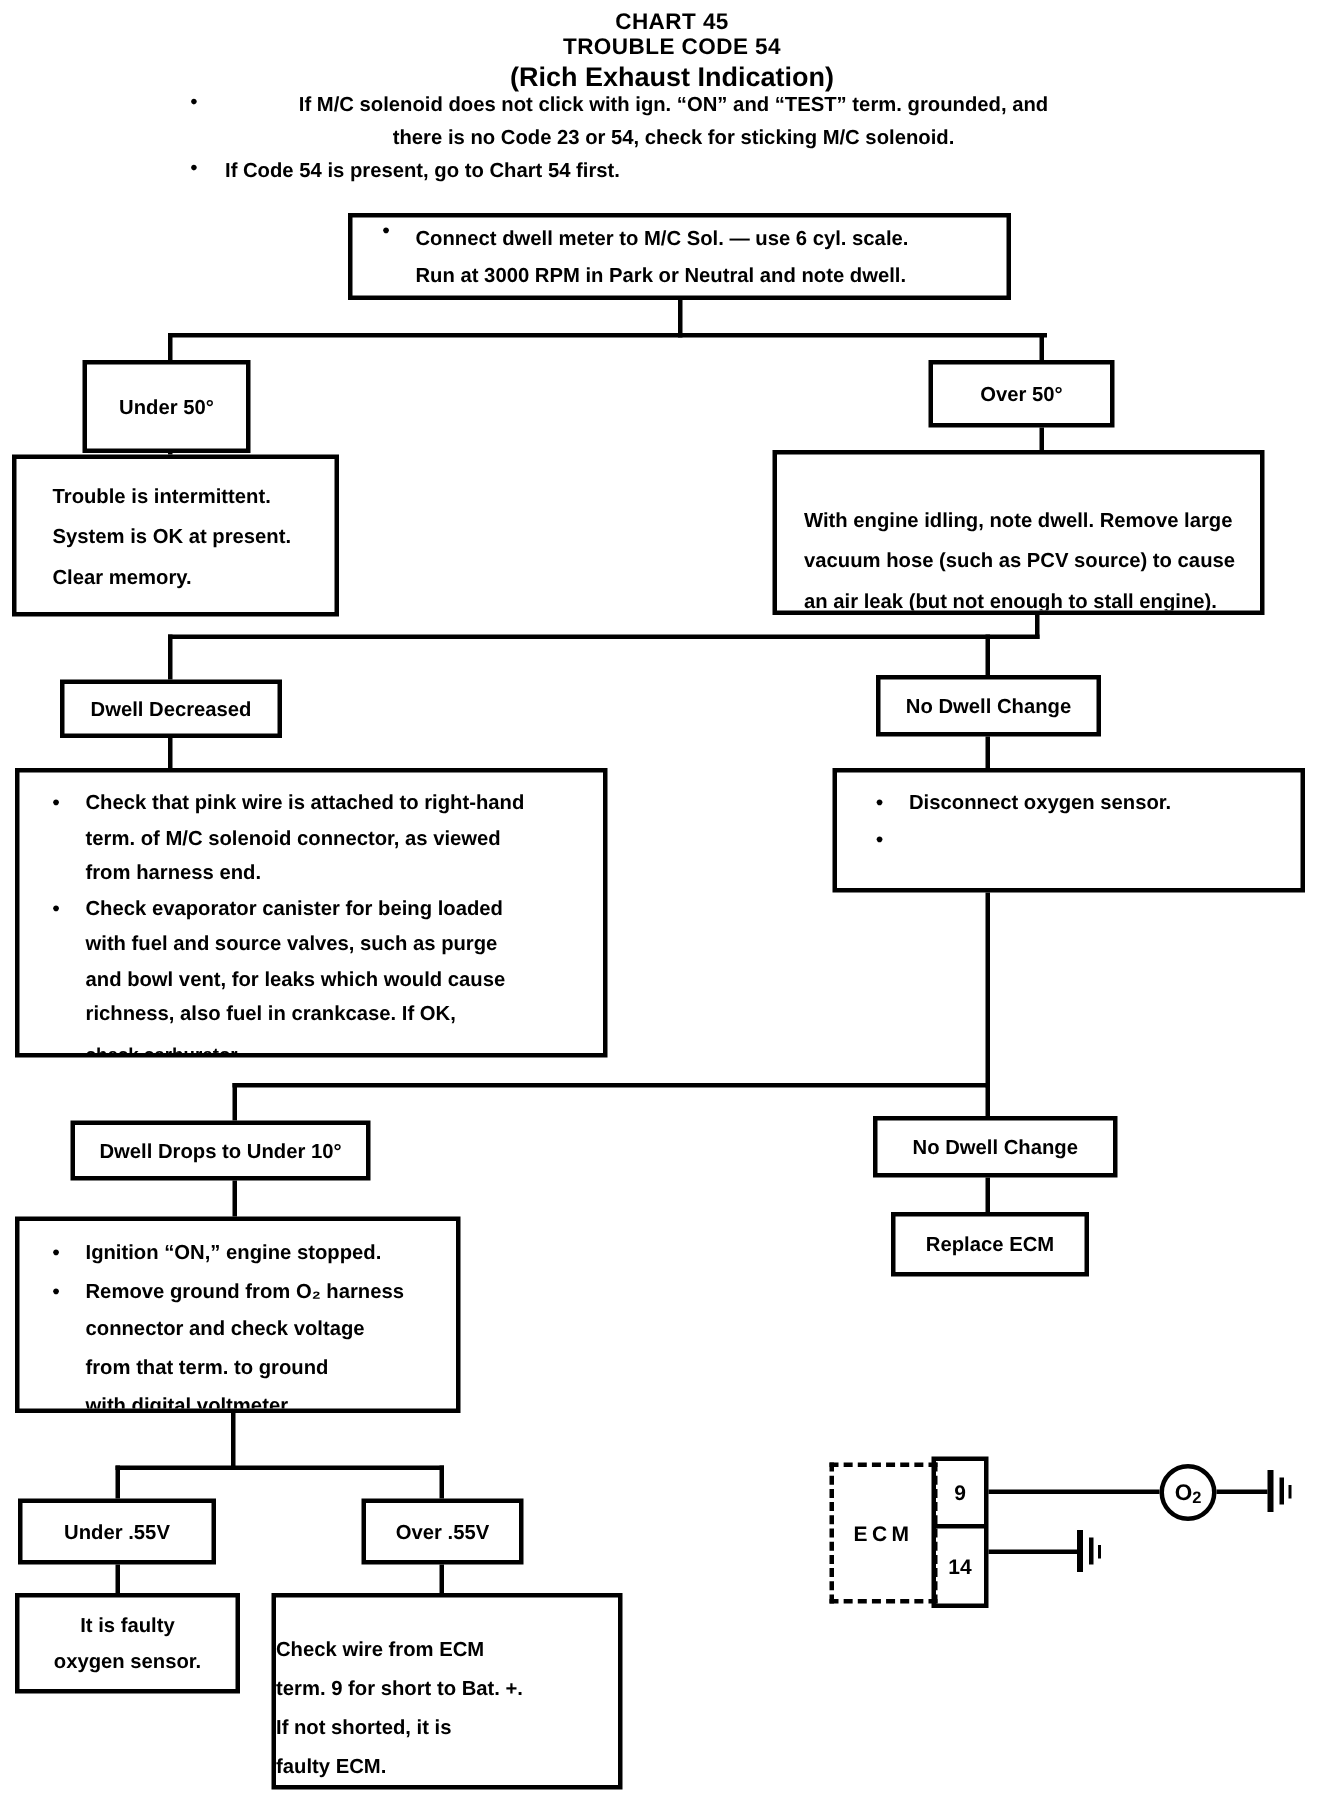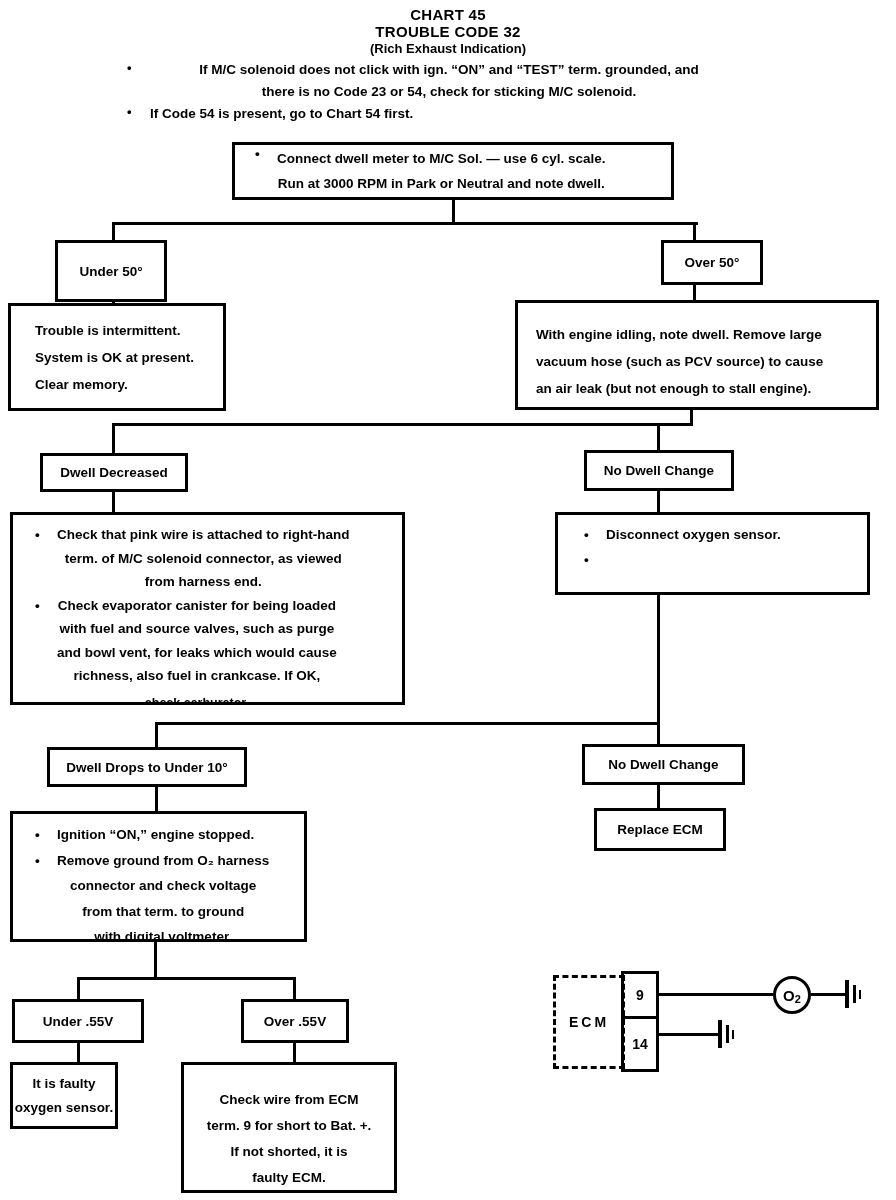--- a/index.html
+++ b/index.html
@@ -4,34 +4,34 @@
 <style>
   html,body{margin:0;padding:0;background:#ffffff;}
   #canvas{
     position:relative;width:896px;height:1200px;background:#ffffff;
     font-family:"Liberation Sans","DejaVu Sans",sans-serif;color:#000;
     font-weight:bold;overflow:hidden;
   }
   .ctr{position:absolute;left:0;width:896px;text-align:center;}
   .t1{top:6px;font-size:15px;letter-spacing:.3px;}
   .t2{top:23px;font-size:15px;letter-spacing:.3px;}
-  .t3{top:41px;font-size:13px;}
+  .t3{top:41px;font-size:18px;}
   .note-bullet{position:absolute;font-size:13px;}
   .note{position:absolute;font-size:13.5px;line-height:22px;white-space:pre-line;}
   .fbox{
     position:absolute;border:3px solid #000;background:#fff;box-sizing:border-box;
     font-size:13.5px;overflow:hidden;
   }
   .label{display:flex;align-items:center;justify-content:center;text-align:center;}
   .para{white-space:pre-line;}
   .vctr{display:flex;align-items:center;}
   .line{position:absolute;background:#000;}
   .bul-row{display:flex;align-items:flex-start;}
   .bul{width:22px;flex:0 0 22px;text-align:left;}
-  .btxt{white-space:pre-line;text-align:center;}
+  .btxt{white-space:pre-line;}
   .tail{display:block;font-size:12.5px;margin-top:4px;}
   
   .ecm-dash{position:absolute;border:3px dashed #000;box-sizing:border-box;
     display:flex;align-items:center;justify-content:center;font-size:14px;letter-spacing:3px;}
   .term{position:absolute;border:3px solid #000;box-sizing:border-box;display:flex;flex-direction:column;}
   .term .cell{flex:1;display:flex;align-items:center;justify-content:center;font-size:14px;}
   .term .cell:first-child{border-bottom:3px solid #000;flex:0 0 42px;}
   .o2c{position:absolute;width:38px;height:38px;border:3px solid #000;border-radius:50%;
     box-sizing:border-box;display:flex;align-items:center;justify-content:center;font-size:15px;}
   .o2c .sub{font-size:11px;margin-top:7px;}
@@ -40,21 +40,21 @@
   .gnd .g1{width:4px;height:28px;}
   .gnd .g2{width:3px;height:18px;margin-left:4px;}
   .gnd .g3{width:2px;height:9px;margin-left:3px;}
 </style>
 </head>
 <body>
 
 <div id="canvas">
 
   <div class="ctr t1">CHART 45</div>
-  <div class="ctr t2">TROUBLE CODE 32</div>
+  <div class="ctr t2">TROUBLE CODE 54</div>
   <div class="ctr t3">(Rich Exhaust Indication)</div>
 
   <span class="note-bullet" style="left:127px;top:60px">•</span>
   <div class="note" style="left:96px;top:59px;width:706px;text-align:center">If M/C solenoid does not click with ign. “ON” and “TEST” term. grounded, and
 there is no Code 23 or 54, check for sticking M/C solenoid.</div>
   <span class="note-bullet" style="left:127px;top:104px">•</span>
   <div class="note" style="left:150px;top:103px">If Code 54 is present, go to Chart 54 first.</div>
 
   <div class="line" style="left:452px;top:199px;width:3px;height:26px"></div>
   <div class="line" style="left:112px;top:222px;width:586px;height:3px"></div>
@@ -83,27 +83,27 @@
 
   <div class="fbox vctr" style="left:232px;top:142px;width:442px;height:58px;padding-left:20px">
     <div class="bul-row">
       <span class="bul">•</span>
       <span class="btxt" style="line-height:25px">Connect dwell meter to M/C Sol. — use 6 cyl. scale.
 Run at 3000 RPM in Park or Neutral and note dwell.</span>
     </div>
   </div>
 
   <div class="fbox label" style="left:55px;top:240px;width:112px;height:62px">Under 50°</div>
-  <div class="fbox label" style="left:661px;top:240px;width:102px;height:45px">Over 50°</div>
+  <div class="fbox label" style="left:619px;top:240px;width:124px;height:45px">Over 50°</div>
 
   <div class="fbox vctr para" style="left:8px;top:303px;width:218px;height:108px;padding-left:24px;line-height:27px">Trouble is intermittent.
 System is OK at present.
 Clear memory.</div>
 
-  <div class="fbox para" style="left:515px;top:300px;width:364px;height:110px;padding:18px 6px 0 18px;line-height:27px">With engine idling, note dwell. Remove large
+  <div class="fbox para" style="left:515px;top:300px;width:328px;height:110px;padding:30px 6px 0 18px;line-height:27px">With engine idling, note dwell. Remove large
 vacuum hose (such as PCV source) to cause
 an air leak (but not enough to stall engine).</div>
 
   <div class="fbox label" style="left:40px;top:453px;width:148px;height:39px">Dwell Decreased</div>
   <div class="fbox label" style="left:584px;top:450px;width:150px;height:41px">No Dwell Change</div>
 
   <div class="fbox" style="left:10px;top:512px;width:395px;height:193px;padding:8px 6px 0 22px;line-height:23.5px">
     <div class="bul-row">
       <span class="bul">•</span>
       <span class="btxt">Check that pink wire is attached to right-hand
@@ -144,23 +144,23 @@
       <span class="btxt">Remove ground from O₂ harness
 connector and check voltage
 from that term. to ground
 with digital voltmeter.</span>
     </div>
   </div>
 
   <div class="fbox label" style="left:12px;top:999px;width:132px;height:44px">Under .55V</div>
   <div class="fbox label" style="left:241px;top:999px;width:108px;height:44px">Over .55V</div>
 
-  <div class="fbox label para" style="left:10px;top:1062px;width:108px;height:67px;line-height:24px">It is faulty
+  <div class="fbox label para" style="left:10px;top:1062px;width:150px;height:67px;line-height:24px">It is faulty
 oxygen sensor.</div>
-  <div class="fbox para" style="left:181px;top:1062px;width:216px;height:131px;padding-top:22px;text-align:center;line-height:26px">Check wire from ECM
+  <div class="fbox para" style="left:181px;top:1062px;width:234px;height:131px;padding-top:22px;text-align:left;line-height:26px">Check wire from ECM
 term. 9 for short to Bat. +.
 If not shorted, it is
 faulty ECM.</div>
 
   <div class="ecm-dash" style="left:553px;top:975px;width:72px;height:94px">
     <span>ECM</span>
   </div>
   <div class="term" style="left:621px;top:971px;width:38px;height:101px">
     <div class="cell">9</div>
     <div class="cell">14</div>

